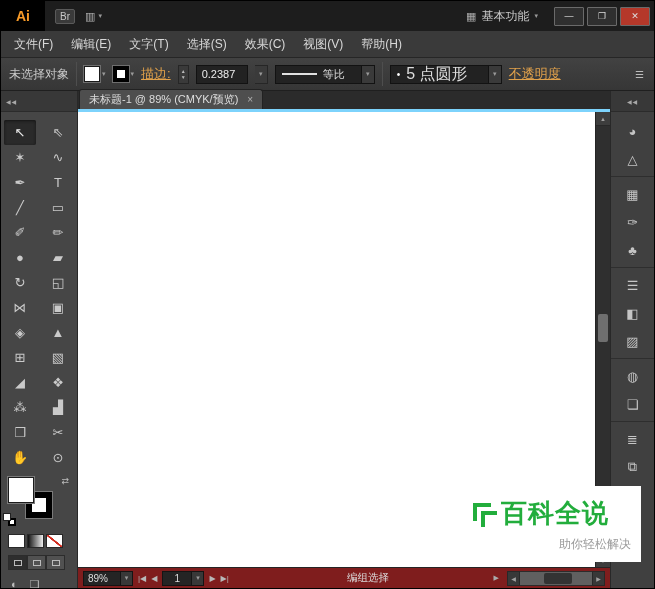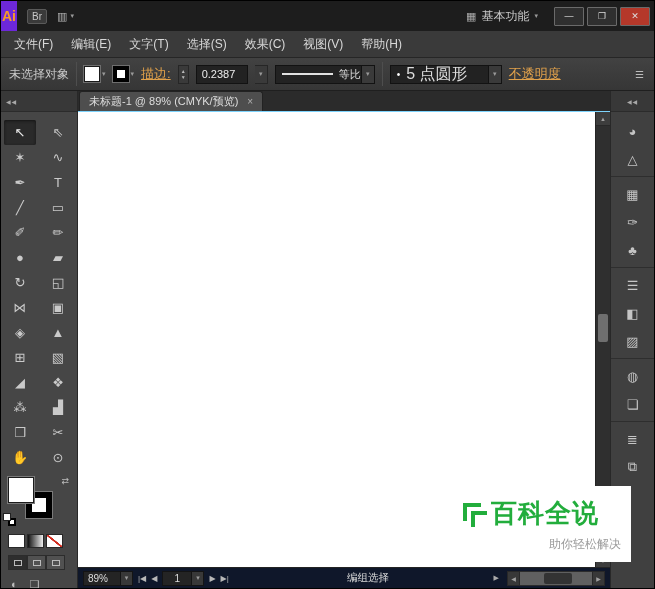--- a/index.html
+++ b/index.html
@@ -1,21 +1,21 @@
 <!DOCTYPE html>
 <html><head>
 <meta charset="utf-8">
 <style>
   *{margin:0;padding:0;box-sizing:border-box;}
   body{font-family:"Liberation Sans","DejaVu Sans",sans-serif;background:#555;}
   .window{width:655px;height:589px;background:#3c3c3c;display:flex;flex-direction:column;position:relative;overflow:hidden;border:1px solid #000;}
 
   
   .titlebar{flex:0 0 30px;height:30px;background:#1d1d1d;display:flex;align-items:center;}
-  .app-logo{width:16px;height:30px;background:#6d28d9;color:#f79a28;font-weight:bold;font-size:14px;display:flex;align-items:center;justify-content:center;}
+  .app-logo{width:44px;height:30px;background:#000000;color:#f79a28;font-weight:bold;font-size:14px;display:flex;align-items:center;justify-content:center;}
   .tb-btn{display:flex;align-items:center;gap:3px;margin-left:10px;color:#c0c0c0;}
   .br-badge{font-size:10px;border:1px solid #5a5a5a;border-radius:2px;padding:1px 4px;background:#3a3a3a;color:#c8c8c8;}
   .lay-glyph{font-size:11px;color:#b5b5b5;}
   .caret{font-size:7px;color:#9a9a9a;}
   .tb-spacer{flex:1;}
   .workspace{display:flex;align-items:center;gap:5px;color:#c8c8c8;font-size:12px;margin-right:16px;}
   .ws-glyph{font-size:11px;color:#a8a8a8;}
   .win-btns{display:flex;gap:3px;margin-right:4px;}
   .win-btn{width:30px;height:19px;border:1px solid #6a6a6a;background:#2f2f2f;color:#ddd;font-size:9px;display:flex;align-items:center;justify-content:center;border-radius:1px;}
   .win-btn.close{background:#b5382a;}
@@ -31,21 +31,21 @@
   .swatch-ctl{display:flex;align-items:center;gap:2px;}
   .fill-swatch{width:16px;height:16px;background:#fff;border:1px solid #1a1a1a;box-shadow:0 0 0 1px #6e6e6e;display:block;}
   .stroke-swatch{width:16px;height:16px;background:#fff;border:4px solid #000;box-shadow:0 0 0 1px #6e6e6e;display:block;}
   .link{font-size:13px;color:#e2a24b;text-decoration:underline;white-space:nowrap;}
   .spin{width:11px;height:19px;background:#3a3a3a;border:1px solid #262626;display:flex;flex-direction:column;align-items:center;justify-content:center;line-height:1;gap:1px;}
   .spin span{font-size:5px;color:#bbb;display:block;}
   .field{width:52px;height:19px;background:#222;border:1px solid #121212;color:#ececec;font-size:11px;display:flex;align-items:center;padding:0 5px;}
   .dd-btn{width:13px;height:19px;background:#3a3a3a;border:1px solid #262626;border-left:none;display:flex;align-items:center;justify-content:center;}
   .profile-dd{height:19px;display:flex;align-items:center;background:#222;border:1px solid #121212;width:100px;padding-left:6px;}
   .profile-line{flex:1;height:2px;background:#e0e0e0;margin-right:6px;}
-  .profile-label{font-size:11px;color:#ddd;margin-right:0;white-space:nowrap;}
+  .profile-label{font-size:11px;color:#ddd;margin-right:16px;white-space:nowrap;}
   .dd-inline{width:13px;height:100%;background:#3a3a3a;border-left:1px solid #121212;display:flex;align-items:center;justify-content:center;}
   .brush-dd{height:19px;width:112px;background:#222;border:1px solid #121212;display:flex;align-items:center;gap:6px;padding-left:6px;}
   .brush-dot{color:#fff;font-size:10px;}
   .brush-label{font-size:16px;color:#ddd;white-space:nowrap;flex:1;}
   .cb-spacer{flex:1;}
   .panel-menu{font-size:10px;color:#bbb;margin-right:2px;}
 
   
   .main{flex:1;display:flex;min-height:0;}
   .col-header{flex:0 0 21px;height:21px;background:#383838;border-bottom:1px solid #2b2b2b;color:#a8a8a8;font-size:6px;display:flex;align-items:center;padding:0 5px;letter-spacing:1px;}
@@ -71,34 +71,34 @@
   .cmode.none{background:linear-gradient(to top right,#fff 44%,#d22c20 46%,#d22c20 54%,#fff 56%);}
   .dmode-row{display:flex;padding-left:7px;margin-top:7px;}
   .dmode{width:19px;height:15px;border:1px solid #2c2c2c;background:#515151;display:flex;align-items:center;justify-content:center;}
   .dmode.active{background:#2e2e2e;}
   .dsq{width:8px;height:6px;border:1px solid #bbb;display:block;}
   .smode-row{display:flex;gap:12px;padding-left:10px;margin-top:8px;color:#bbb;}
   .smode{font-size:11px;}
 
   
   .centercol{flex:1;display:flex;flex-direction:column;min-width:0;background:#2e2e2e;}
-  .tabbar{flex:0 0 21px;height:21px;background:#2b2b2b;border-bottom:1px solid #7dd3fc;display:flex;align-items:flex-end;padding-left:1px;}
+  .tabbar{flex:0 0 21px;height:21px;background:#2b2b2b;border-bottom:3px solid #7dd3fc;display:flex;align-items:flex-end;padding-left:1px;}
   .tab{height:20px;background:#4e4e4e;border:1px solid #222;border-bottom:none;border-radius:3px 3px 0 0;display:flex;align-items:center;gap:9px;padding:0 9px;font-size:11px;color:#dedede;white-space:nowrap;}
   .tab-close{font-size:10px;color:#b0b0b0;}
   .canvas-wrap{flex:1;display:flex;min-height:0;}
   .canvas{flex:1;background:#fff;position:relative;}
   .vscroll{flex:0 0 15px;width:15px;background:#2f2f2f;border-left:1px solid #242424;display:flex;flex-direction:column;}
   .scroll-btn{display:flex;align-items:center;justify-content:center;font-size:6px;color:#a0a0a0;background:#3d3d3d;}
   .vscroll .scroll-btn{height:14px;flex:0 0 14px;border-bottom:1px solid #282828;}
   .vscroll .scroll-btn:last-child{border-bottom:none;border-top:1px solid #282828;}
   .vtrack{flex:1;position:relative;}
   .vthumb{position:absolute;left:2px;right:2px;top:44%;height:28px;background:#6f6f6f;border-radius:2px;}
 
   
-  .statusbar{flex:0 0 21px;height:21px;background:#0f172a;border-top:1px solid #242424;display:flex;align-items:center;padding:0 5px;gap:5px;}
+  .statusbar{flex:0 0 21px;height:21px;background:#7f1d1d;border-top:1px solid #242424;display:flex;align-items:center;padding:0 5px;gap:5px;}
   .zoom-wrap,.ab-wrap{display:flex;}
   .zoom-field{width:38px;height:15px;background:#242424;border:1px solid #141414;color:#ddd;font-size:10px;display:flex;align-items:center;padding:0 4px;}
   .sb-dd{width:12px;height:15px;background:#383838;border:1px solid #141414;border-left:none;display:flex;align-items:center;justify-content:center;}
   .nav{font-size:8px;color:#b8b8b8;white-space:nowrap;}
   .ab-field{width:30px;height:15px;background:#242424;border:1px solid #141414;color:#ddd;font-size:10px;display:flex;align-items:center;justify-content:center;}
   .status-field{flex:1;display:flex;align-items:center;justify-content:center;position:relative;height:15px;font-size:10.5px;color:#dcdcdc;}
   .status-arrow{position:absolute;right:3px;font-size:7px;color:#aaa;}
   .hscroll{flex:0 0 98px;width:98px;height:15px;display:flex;}
   .hscroll .scroll-btn{width:13px;flex:0 0 13px;height:15px;background:#383838;border:1px solid #282828;}
   .htrack{flex:1;background:#606060;position:relative;border-top:1px solid #2c2c2c;border-bottom:1px solid #2c2c2c;}
@@ -106,21 +106,21 @@
 
   
   .rightcol{flex:0 0 44px;width:44px;background:#404040;border-left:1px solid #282828;display:flex;flex-direction:column;}
   .rightcol .col-header{justify-content:center;}
   .panel-icons{display:flex;flex-direction:column;padding-top:5px;}
   .panel-icon{height:28px;display:flex;align-items:center;justify-content:center;}
   .panel-icon.sep{border-top:1px solid #2e2e2e;margin-top:3px;padding-top:3px;height:32px;}
   .pglyph{font-size:13px;color:#c5c5c5;}
 
   
-  .watermark{position:absolute;right:23px;bottom:26px;width:178px;height:76px;background:#fff;z-index:50;display:flex;flex-direction:column;justify-content:center;padding:6px 10px;}
+  .watermark{position:absolute;right:13px;bottom:26px;width:178px;height:76px;background:#fff;z-index:50;display:flex;flex-direction:column;justify-content:center;padding:6px 10px;}
   .wm-row{display:flex;align-items:center;gap:8px;}
   .wm-icon{width:20px;height:20px;position:relative;flex:0 0 20px;}
   .wm-icon::before{content:"";position:absolute;left:0;top:0;width:14px;height:14px;border-left:4px solid #22ad3c;border-top:4px solid #22ad3c;}
   .wm-icon::after{content:"";position:absolute;left:8px;top:8px;width:12px;height:12px;border-left:4px solid #22ad3c;border-top:4px solid #22ad3c;}
   .wm-title{font-size:26px;font-weight:bold;color:#22ad3c;letter-spacing:1px;white-space:nowrap;}
   .wm-sub{font-size:12px;color:#9b9b9b;text-align:right;margin-top:5px;}
 </style>
 </head>
 <body>
 

